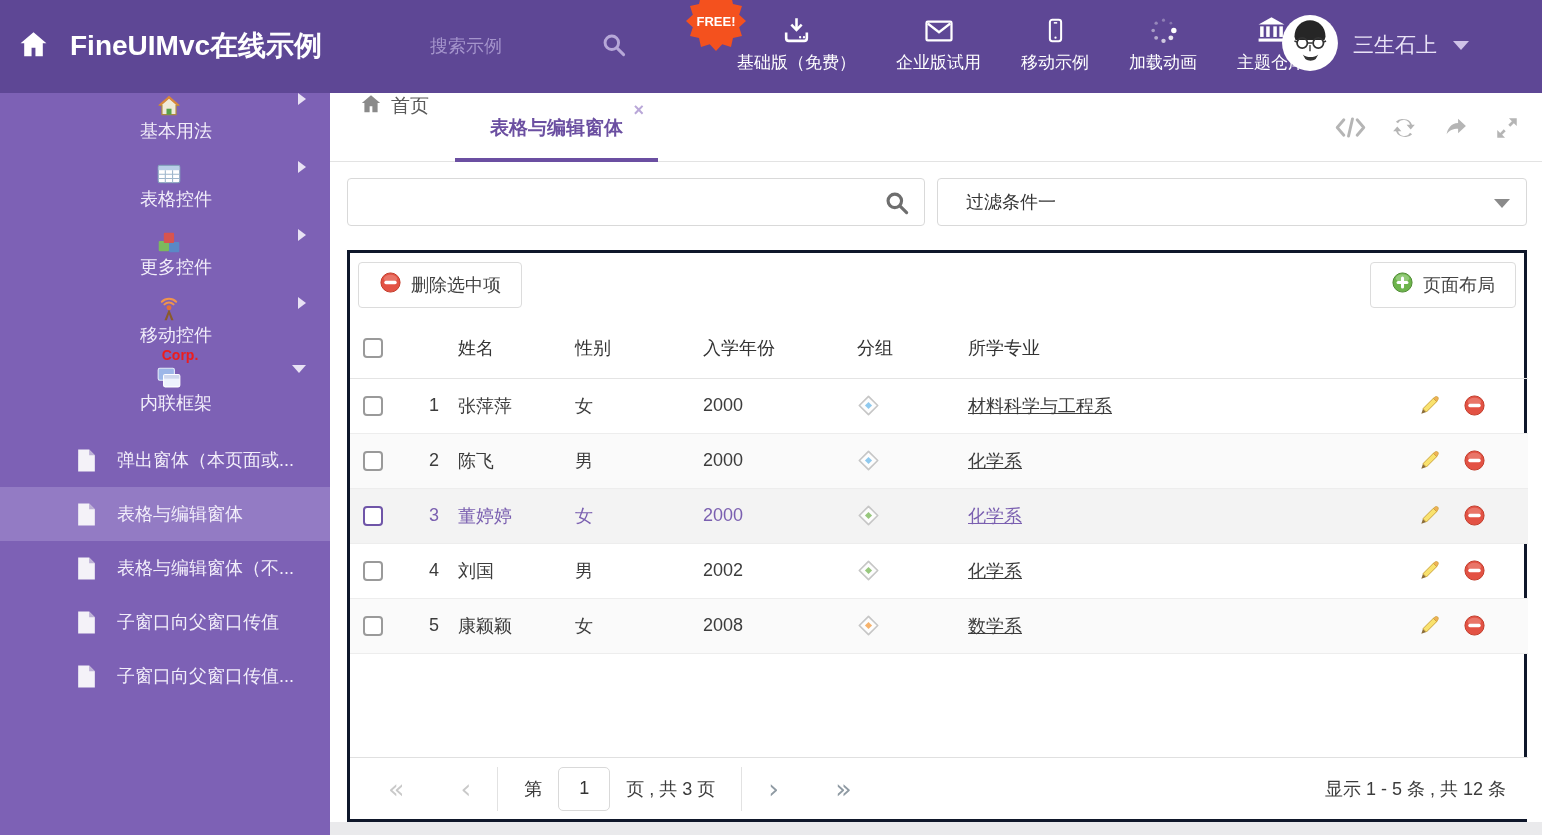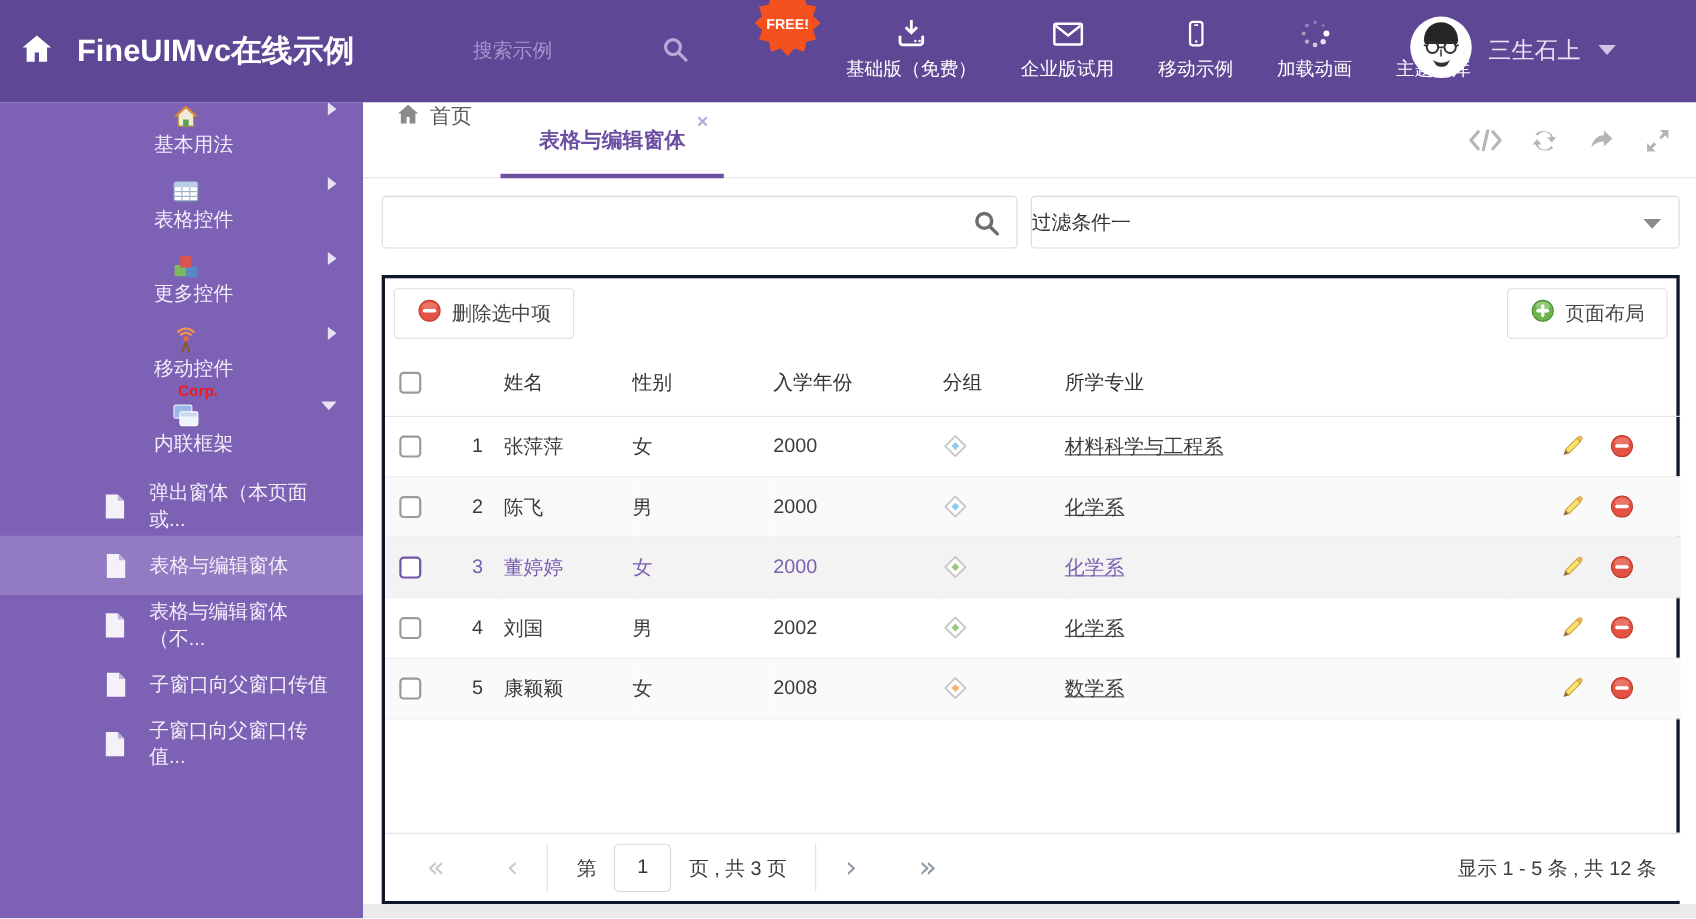--- a/index.html
+++ b/index.html
@@ -9,37 +9,37 @@
   
   #header { position:absolute; left:0; top:0; width:1542px; height:93px; background:#5e4795; z-index:5; }
   .hdr-home { position:absolute; left:18px; top:29px; }
   .hdr-title { position:absolute; left:70px; top:27px; color:#fff; font-size:28px; font-weight:bold; }
   .hdr-search-input { position:absolute; left:430px; top:30px; width:160px; height:32px; background:transparent; border:none; outline:none; font-size:18px; color:rgba(255,255,255,.75); }
   .hdr-search-input::placeholder { color:#a595cc; }
   .hdr-search-ic { position:absolute; left:600px; top:31px; cursor:pointer; }
   .free-badge { position:absolute; left:686px; top:-9px; width:60px; height:60px; background:#f4511e;
     clip-path:polygon(100% 50%,88.6% 60.4%,93.3% 75%,78.3% 78.3%,75% 93.3%,60.4% 88.6%,50% 100%,39.6% 88.6%,25% 93.3%,21.7% 78.3%,6.7% 75%,11.4% 60.4%,0% 50%,11.4% 39.6%,6.7% 25%,21.7% 21.7%,25% 6.7%,39.6% 11.4%,50% 0%,60.4% 11.4%,75% 6.7%,78.3% 21.7%,93.3% 25%,88.6% 39.6%);
     display:flex; align-items:center; justify-content:center; color:#fff; font-weight:bold; font-size:13px; z-index:6; }
-  #hdr-nav { position:absolute; left:737px; top:10px; display:flex; gap:40px;margin-left:32px; }
+  #hdr-nav { position:absolute; left:737px; top:10px; display:flex; gap:40px; }
   .hdr-item { display:flex; flex-direction:column; align-items:center; gap:5px; color:#fff; font-size:17px; cursor:pointer; white-space:nowrap; }
   .hdr-ic { height:36px; display:flex; align-items:flex-end; }
   .hdr-user { position:absolute; left:1281px; top:14px; display:flex; align-items:center; gap:14px; cursor:pointer; }
   .hdr-user-name { color:#e9e2f6; font-size:21px; }
   .caret-down-w { width:0; height:0; border-left:8px solid transparent; border-right:8px solid transparent; border-top:9px solid #cfc3e8; margin-left:2px; }
 
   
   #sidebar { position:absolute; left:0; top:93px; width:330px; height:742px; background:#7d61b5; z-index:4; }
   .sb-item { height:68px; display:flex; align-items:center; padding:0 20px 0 42px; color:#f2eefa; font-size:18px; cursor:pointer; position:relative;flex-direction:column; }
   .sb-ic { width:26px; height:26px; margin-right:14px; display:flex; align-items:center; justify-content:center; }
   .sb-lbl { flex:0 0 auto; }
   .sb-badge { color:#ee1c1c; font-size:14px; font-weight:bold; margin-left:8px; }
   .sb-chev { position:absolute; right:24px; }
   .chev-r { width:0; height:0; border-top:6px solid transparent; border-bottom:6px solid transparent; border-left:8px solid #e8e2f4; }
   .chev-d { width:0; height:0; border-left:7px solid transparent; border-right:7px solid transparent; border-top:8px solid #e8e2f4; }
-  .sb-sub { height:54px; display:flex; align-items:center; padding:0 20px 0 92px; color:#f2eefa; font-size:18px; cursor:pointer; }
+  .sb-sub { height:54px; display:flex; align-items:center; padding:0 20px 0 73px; color:#f2eefa; font-size:18px; cursor:pointer; }
   .sb-sub.active { background:#937bc4; }
   .sb-sub .sb-ic { margin-right:18px; }
 
   
   #main { position:absolute; left:330px; top:93px; width:1212px; height:742px; background:#fff; }
 
   
   #tabbar { position:absolute; left:0; top:0; width:1212px; height:69px; background:#fff; border-bottom:1px solid #e3e3e3; }
   .tab-home { position:absolute; left:30px; top:0; height:69px; display:flex; align-items:flex-start; gap:9px; color:#5a5a5a; font-size:19px; cursor:pointer; }
   .tab-active { position:absolute; left:125px; top:0; width:203px; height:69px; display:flex; align-items:center; justify-content:center; color:#6b4fa1; font-size:19px; font-weight:bold; cursor:pointer; }
@@ -47,21 +47,21 @@
   .tab-close { position:absolute; right:14px; top:8px; color:#b9a7d8; font-size:18px; font-weight:bold; line-height:1; cursor:pointer; }
   #tab-tools { position:absolute; right:22px; top:0; height:69px; display:flex; align-items:center; gap:24px; }
   .tool-ic { cursor:pointer; display:flex; align-items:center; }
 
   
   .kw-box { position:absolute; left:17px; top:85px; width:578px; height:48px; border:1px solid #d9d9d9; border-radius:4px; background:#fff; }
   .kw-input { position:absolute; left:16px; top:0; width:510px; height:46px; border:none; outline:none; font-size:18px; color:#333; background:transparent; }
   .kw-input::placeholder { color:#9a9a9a; }
   .kw-ic { position:absolute; right:14px; top:10px; cursor:pointer; }
   .dd-box { position:absolute; left:607px; top:85px; width:590px; height:48px; border:1px solid #d9d9d9; border-radius:4px; background:#fff; cursor:pointer; }
-  .dd-text { position:absolute; left:0; top:11px; font-size:18px; color:#333; }
+  .dd-text { position:absolute; left:28px; top:11px; font-size:18px; color:#333; }
   .dd-caret { position:absolute; right:16px; top:20px; width:0; height:0; border-left:8px solid transparent; border-right:8px solid transparent; border-top:9px solid #8a8a8a; }
 
   
   #panel { position:absolute; left:17px; top:157px; width:1180px; height:572px; border:3px solid #0f172a; background:#fff; }
   .btn { position:absolute; top:9px; height:46px; border:1px solid #dcdcdc; border-radius:4px; background:#fff; display:flex; align-items:center; gap:9px; padding:0 20px; font-size:18px; color:#444; cursor:pointer; }
   .btn-delete { left:8px; }
   .btn-add { right:8px; }
 
   table#grid { position:absolute; left:0; top:65px; width:1178px; border-collapse:collapse; table-layout:fixed; }
   #grid th { height:60px; border-bottom:1px solid #e4e4e4; font-weight:normal; font-size:18px; color:#333; text-align:left; }

